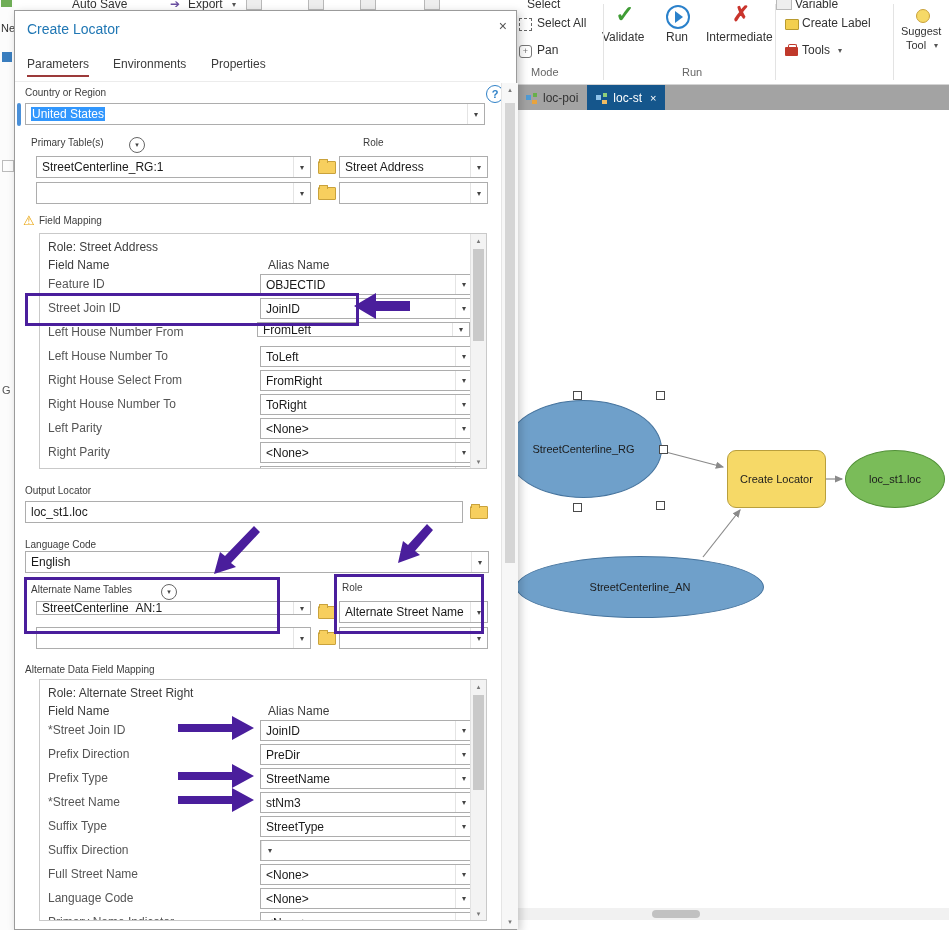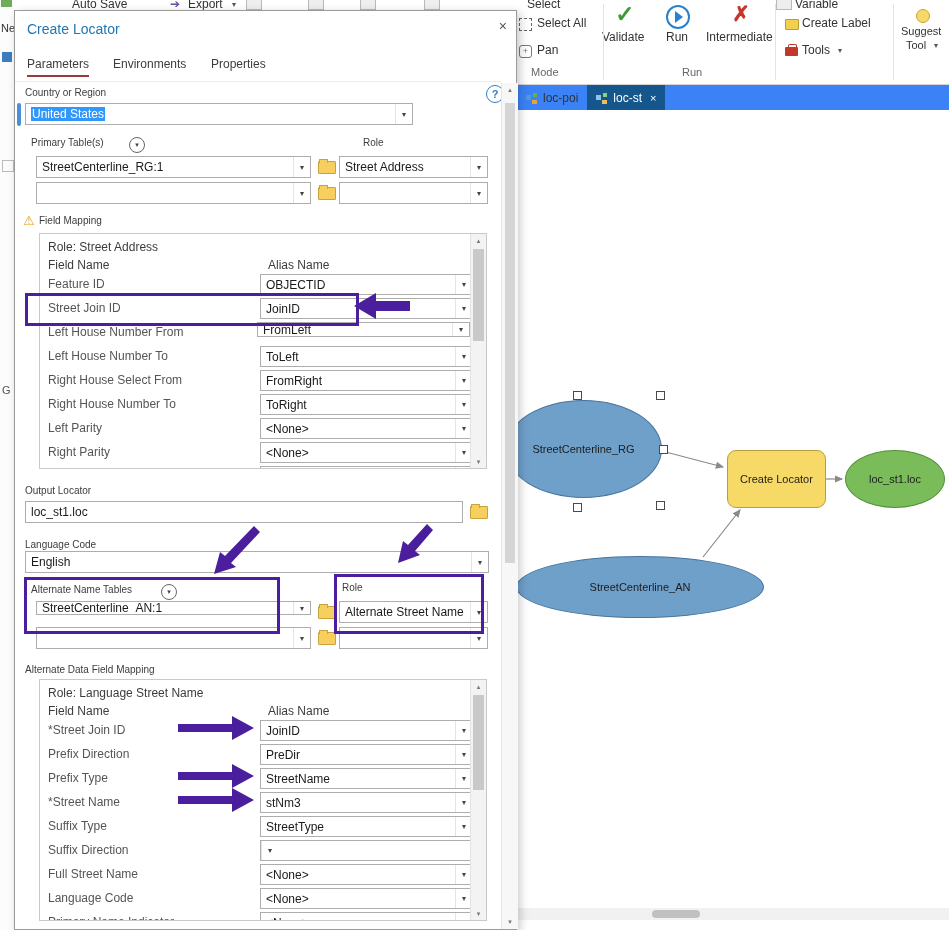--- a/index.html
+++ b/index.html
@@ -23,21 +23,21 @@
   .label-ic{position:absolute;width:12px;height:9px;background:#f3cf4f;border:1px solid #b99b2f;border-radius:1px;}
   .toolbox-ic{position:absolute;width:13px;height:9px;background:#c0392b;border-radius:1px;}
   .toolbox-ic:before{content:"";position:absolute;left:3px;top:-3px;width:7px;height:3px;
           border:1px solid #c0392b;border-bottom:none;border-radius:2px 2px 0 0;}
   .bulb-ic{position:absolute;width:12px;height:12px;border-radius:50%;background:#f6d967;border:1px solid #c9a23c;}
   .chev{font-size:8px;color:#555;}
   
   .left-strip{position:absolute;left:0;top:0;width:14px;height:930px;background:#fcfcfc;z-index:1;}
   
   .canvas-region{position:absolute;left:517px;top:85px;width:432px;height:845px;z-index:1;}
-  .doc-tabs{position:absolute;left:0;top:0;width:432px;height:25px;background:#3b82f6;display:flex;}
+  .doc-tabs{position:absolute;left:0;top:0;width:432px;height:25px;background:#a3a3a3;display:flex;}
   .doc-tab{height:25px;display:flex;align-items:center;gap:5px;padding:0 9px;font-size:12px;color:#333;}
   .doc-tab.active{background:#15568c;color:#fff;}
   .tab-x{font-size:11px;margin-left:3px;color:#fff;}
   .model-canvas{position:absolute;left:0;top:25px;width:432px;height:820px;background:#fff;overflow:hidden;}
   .node{position:absolute;display:flex;align-items:center;justify-content:center;text-align:center;
         font-size:11px;color:#1c1c1c;z-index:2;box-sizing:border-box;}
   .ellipse{border-radius:50%;}
   .n-blue{background:#6fa0ca;border:1px solid #46749e;}
   .n-yellow{background:#f6d967;border:1px solid #b99f3c;border-radius:9px;}
   .n-green{background:#7abc59;border:1px solid #539139;}
@@ -197,21 +197,21 @@
   <div class="pane-close">×</div>
 
   <div class="ptab active" style="left:12px">Parameters</div>
   <div class="ptab" style="left:98px">Environments</div>
   <div class="ptab" style="left:196px">Properties</div>
   <div class="ptab-line"></div>
   <div class="help">?</div>
 
   <div class="mod-bar"></div>
   <div class="sec-lbl" style="left:10px;top:76px">Country or Region</div>
-  <div class="combo" style="left:10px;top:92px;width:388px;height:22px">
+  <div class="combo" style="left:10px;top:92px;width:460px;height:22px">
     <span class="ct">
         <span class="sel">United States</span>
       </span>
     <span class="ca">▾</span>
   </div>
 
   <div class="sec-lbl" style="left:16px;top:126px">Primary Table(s)</div>
   <div class="circ-chev" style="left:114px;top:126px">▾</div>
   <div class="sec-lbl" style="left:348px;top:126px">Role</div>
 
@@ -325,21 +325,21 @@
   </div>
   <div class="folder" style="left:303px;top:621px"></div>
   <div class="combo" style="left:324px;top:616px;width:149px;height:22px">
     <span class="ct"></span>
     <span class="ca">▾</span>
   </div>
 
   <div class="sec-lbl" style="left:10px;top:653px">Alternate Data Field Mapping</div>
 
   <div class="group-box" style="left:24px;top:668px;width:448px;height:242px">
-    <div class="g-head" style="left:8px;top:6px">Role: Language Street Name</div>
+    <div class="g-head" style="left:8px;top:6px">Role: Alternate Street Right</div>
     <div class="g-head" style="left:8px;top:24px">Field Name</div>
     <div class="g-head" style="left:228px;top:24px">Alias Name</div>
 
     <div class="flabel" style="top:40px">*Street Join ID</div>
     <div class="combo" style="left:220px;top:40px;width:213px;height:21px">
       <span class="ct">JoinID</span>
       <span class="ca">▾</span>
       </div>
     <div class="flabel" style="top:64px">Prefix Direction</div>
     <div class="combo" style="left:220px;top:64px;width:213px;height:21px">

